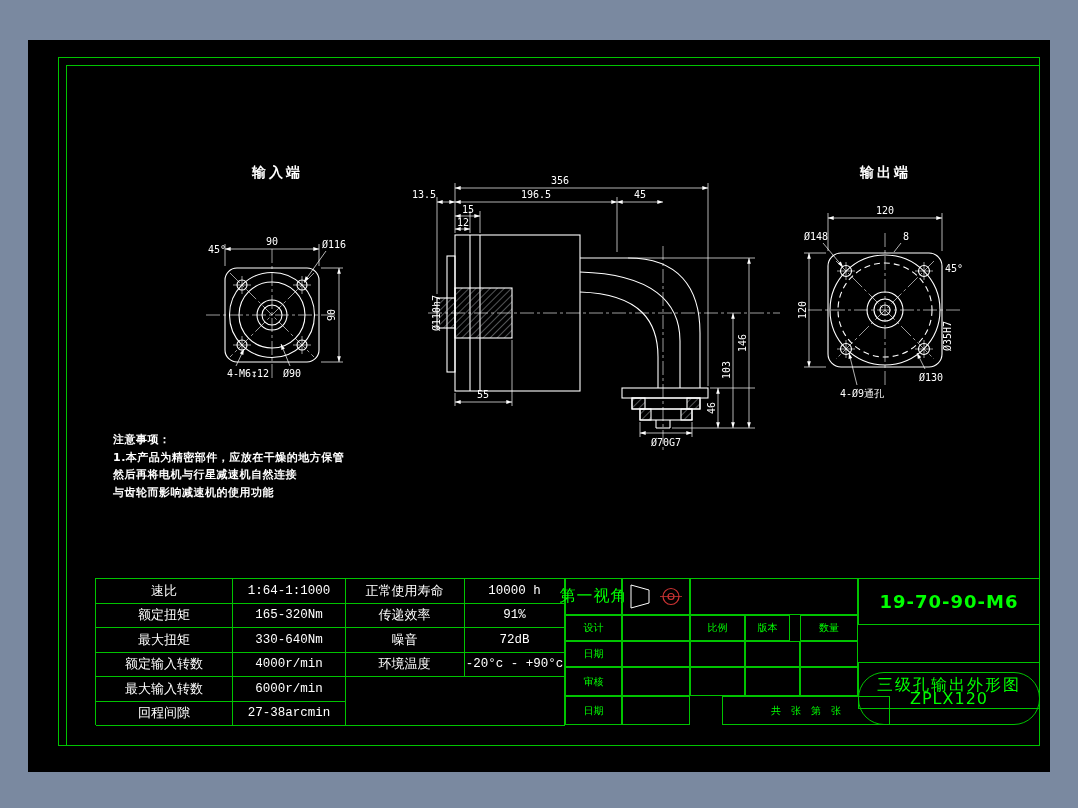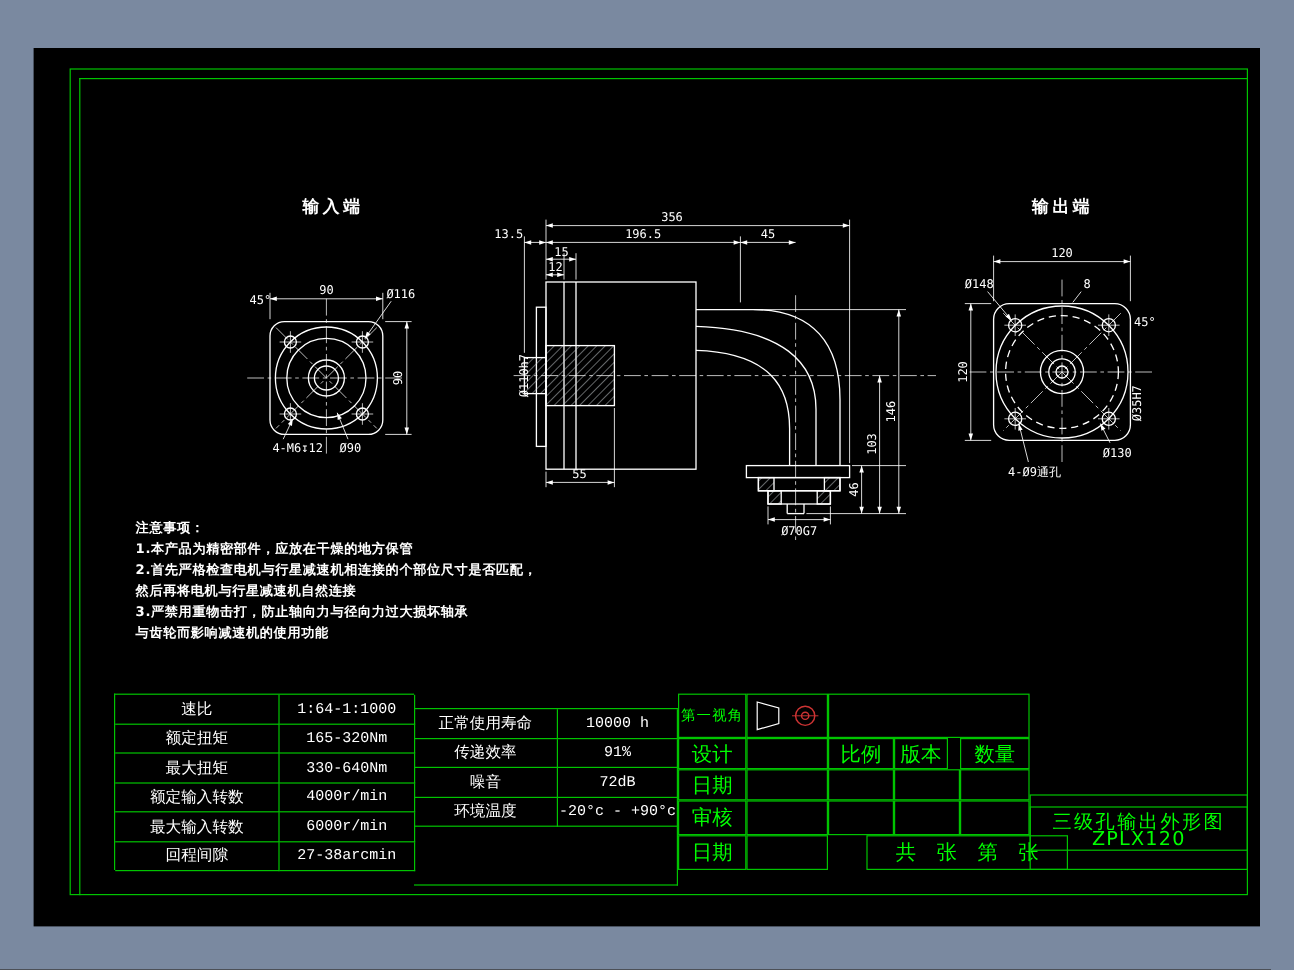--- a/index.html
+++ b/index.html
@@ -26,34 +26,34 @@
   .vtitle{position:absolute;color:var(--wh);font-size:14px;font-weight:bold;letter-spacing:3px;}
   .notes{position:absolute;left:113px;top:431px;color:var(--wh);font-size:11px;font-weight:bold;
          line-height:17.5px;letter-spacing:.5px;}
   
   .spec{position:absolute;left:95px;top:578px;width:470px;height:147px;font-size:13px;font-family:Liberation Mono, monospace;}
   .spec-left{position:absolute;left:0;top:0;width:250px;height:147px;display:grid;
              grid-template-columns:137px 113px;grid-auto-rows:24.5px;
              border-top:1px solid var(--gl);border-left:1px solid var(--gl);box-sizing:border-box;}
   .spec-right{position:absolute;left:250px;top:0;width:220px;height:147px;display:grid;
               grid-template-columns:120px 100px;grid-template-rows:24.5px 24.5px 24.5px 24.5px 49px;
-              border-top:1px solid var(--gl);box-sizing:border-box;margin-top:12px;}
+              border-top:1px solid var(--gl);box-sizing:border-box;}
   .cell{display:flex;align-items:center;justify-content:center;color:var(--wh);
         border-right:1px solid var(--gl);border-bottom:1px solid var(--gl);box-sizing:border-box;
         white-space:nowrap;overflow:hidden;}
   .cell.val{font-size:12.5px;}
   .span2{grid-column:1/3;}
   
   .tblock{position:absolute;left:565px;top:578px;width:475px;height:147px;}
   .tcell{position:absolute;box-sizing:border-box;border:1px solid var(--gl);color:var(--gt);
-         display:flex;align-items:center;justify-content:center;font-size:17px;white-space:pre;}
+         display:flex;align-items:center;justify-content:center;font-size:10px;white-space:pre;}
   .tc-model{font-size:18px;font-weight:bold;letter-spacing:1px;}
   .tc-title{font-size:16px;letter-spacing:2px;margin-top:37px;}
-  .tc-part{font-size:16px;letter-spacing:1px;}
-  .tc-fa{font-size:12px;letter-spacing:1px;}
+  .tc-part{font-size:16px;letter-spacing:1px;border-radius:26px;}
+  .tc-fa{font-size:16px;letter-spacing:1px;}
 </style>
 </head>
 <body>
 
 <div class="screen">
 
   <div class="black"></div>
   <div class="frame" id="frame-outer"></div>
   <div class="frame" id="frame-inner"></div>
 
@@ -231,23 +231,21 @@
       <text class="ts" x="840" y="397">4-Ø9通孔</text>
     </g>
   </svg>
 
   <div class="vtitle" style="left:238px;top:164px;padding-left:14px;">输入端</div>
   <div class="vtitle" style="left:860px;top:164px;">输出端</div>
 
   <div class="notes">
     <div>注意事项：</div>
     <div>1.本产品为精密部件，应放在干燥的地方保管</div>
-    <div>2.首先严格检查电机与行星减速机相连接的个部位尺寸是否匹配，</div>
     <div>然后再将电机与行星减速机自然连接</div>
-    <div>3.严禁用重物击打，防止轴向力与径向力过大损坏轴承</div>
     <div>与齿轮而影响减速机的使用功能</div>
   </div>
 
   <div class="spec">
     <div class="spec-left">
       <div class="cell lbl">速比</div>
       <div class="cell val">1:64-1:1000</div>
       <div class="cell lbl">额定扭矩</div>
       <div class="cell val">165-320Nm</div>
       <div class="cell lbl">最大扭矩</div>
@@ -299,17 +297,18 @@
     <div class="tcell" style="left:0;top:89px;width:57px;height:29px;">审核</div>
     <div class="tcell" style="left:57px;top:89px;width:68px;height:29px;"></div>
     <div class="tcell" style="left:125px;top:89px;width:55px;height:29px;"></div>
     <div class="tcell" style="left:180px;top:89px;width:55px;height:29px;"></div>
     <div class="tcell" style="left:235px;top:89px;width:58px;height:29px;"></div>
 
     <div class="tcell" style="left:0;top:118px;width:57px;height:29px;">日期</div>
     <div class="tcell" style="left:57px;top:118px;width:68px;height:29px;"></div>
     <div class="tcell" style="left:125px;top:118px;width:168px;height:29px;margin-left:32px;">共　张　第　张</div>
 
+    <div class="tcell tc-model" style="left:293px;top:0;width:182px;height:47px;">19-70-90-M6</div>
     <div class="tcell tc-title" style="left:293px;top:47px;width:182px;height:47px;">三级孔输出外形图</div>
     <div class="tcell tc-part" style="left:293px;top:94px;width:182px;height:53px;">ZPLX120</div>
   </div>
 
 </div>
 
 </body></html>

